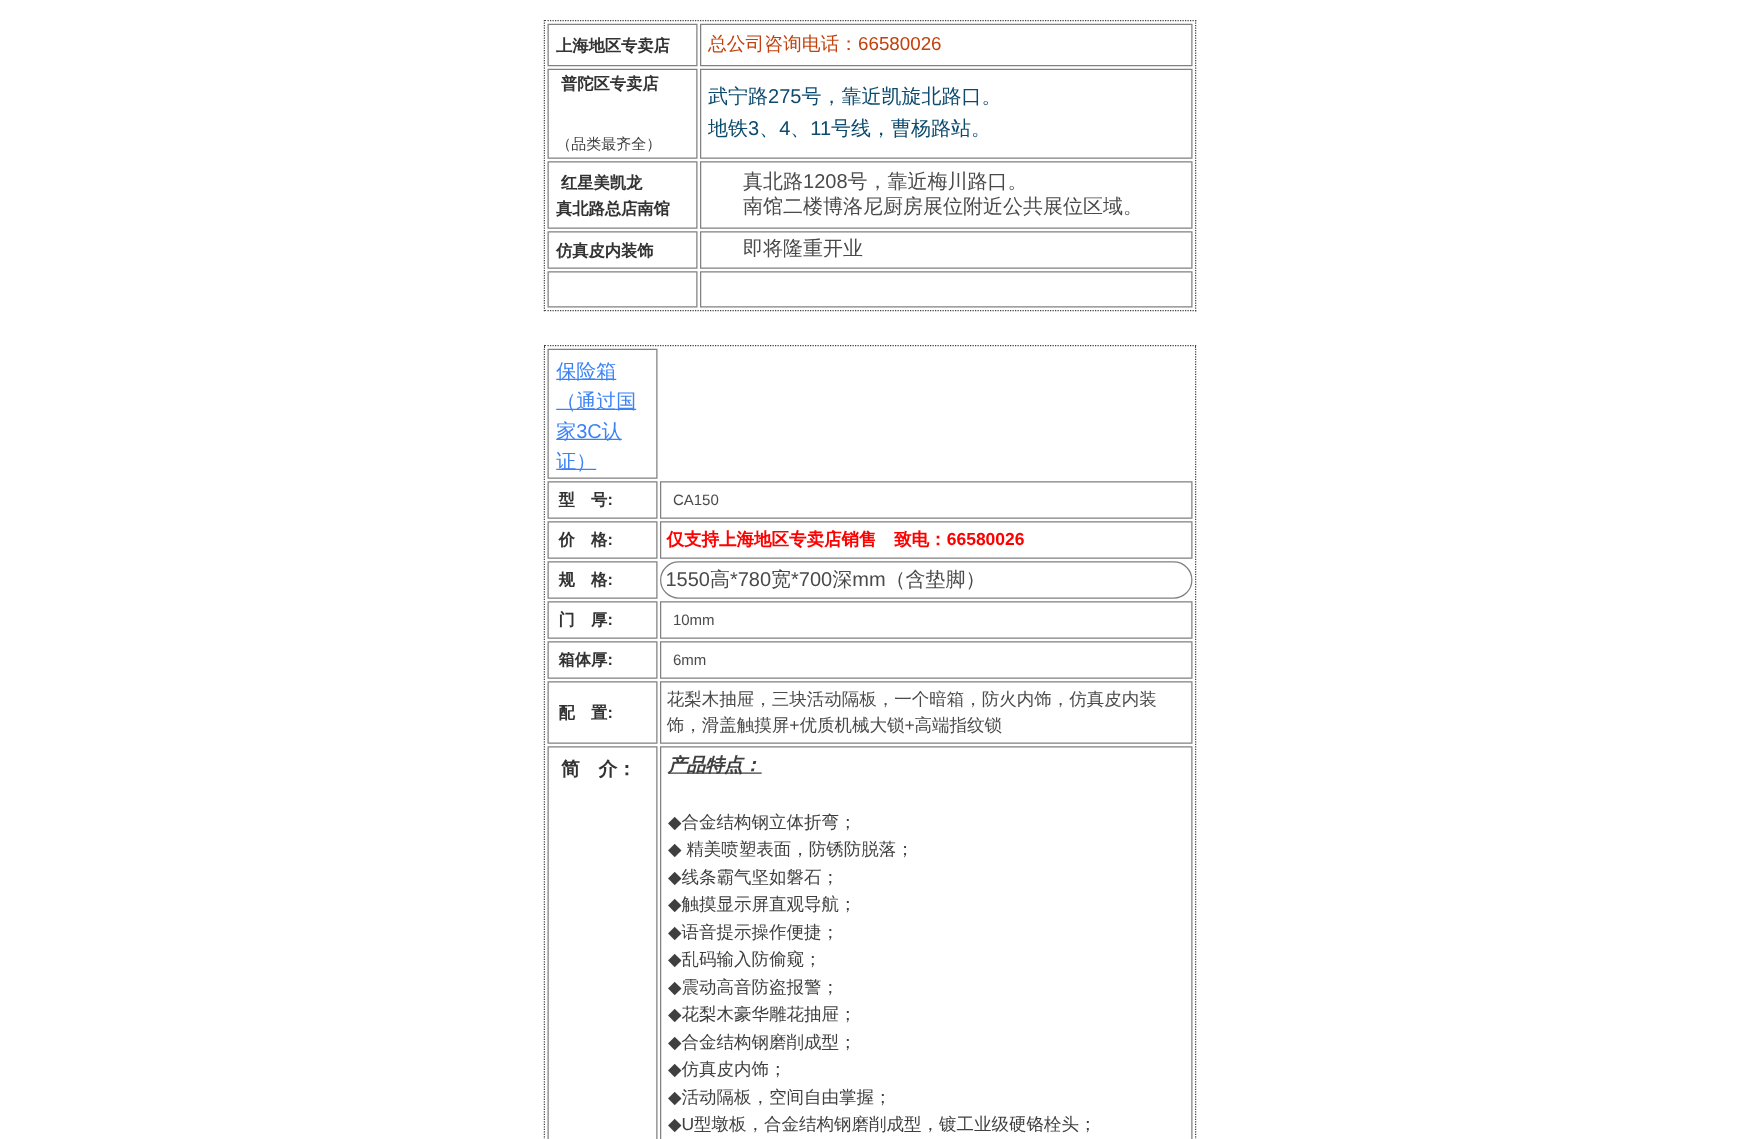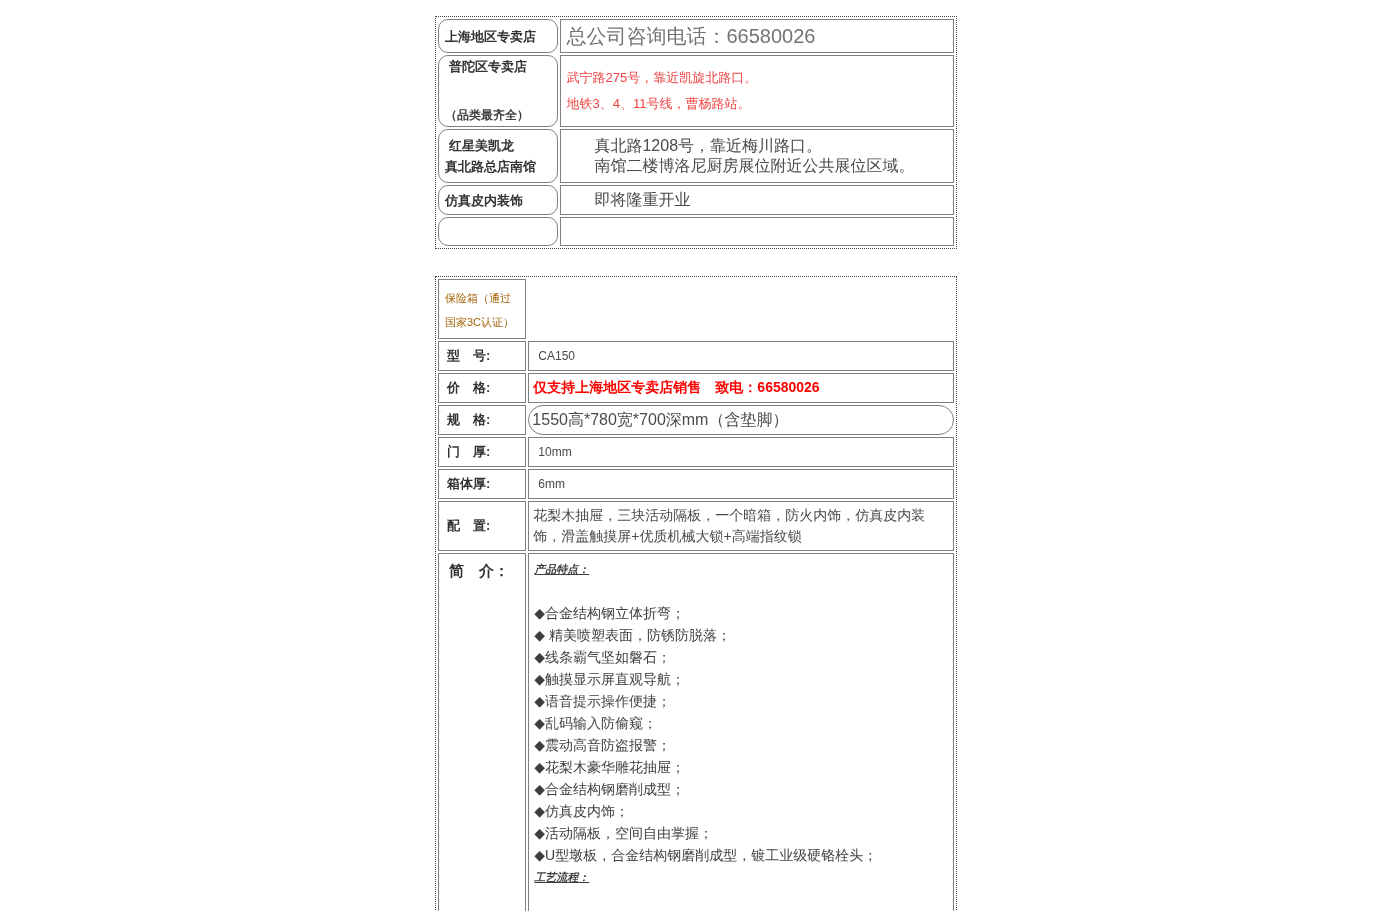--- a/index.html
+++ b/index.html
@@ -25,61 +25,61 @@
   table.info-table td {
     border: 1px solid #808080;
     background: #ffffff;
     padding: 0;
     vertical-align: middle;
     overflow: hidden;
   }
   
   #store-table col.c1 { width: 120px; }
   #store-table col.c2 { width: 392px; }
-  #store-table td.name-cell { padding-left: 6px; border-radius: 10px; }
+  #store-table td.name-cell { padding-left: 6px; }
   #store-table td.info-cell { padding-left: 5px; }
   .store-name-line { font-size: 13px; font-weight: bold; color: #333333; line-height: 21px; }
   .store-name-line.indent { padding-left: 4px; }
-  .store-name-sub { font-size: 12px; font-weight: bold; color: #3f3f3f; line-height: 21px; margin-top: 28px; }
+  .store-name-sub { font-size: 12px; font-weight: normal; color: #3f3f3f; line-height: 21px; margin-top: 28px; }
   .row-h1 td { height: 32px; }
   .row-h2 td { height: 52px; }
   .row-h3 td { height: 52px; }
   .row-h4 td { height: 28px; }
   .row-h5 td { height: 27px; }
-  .info-line-md  { font-size: 20px; line-height: 22px; color: #737373; }
-  .info-line-lg  { font-size: 13px; line-height: 26px; color: #ef4444; }
+  .info-line-md  { font-size: 15px; line-height: 22px; color: #c2410c; }
+  .info-line-lg  { font-size: 16px; line-height: 26px; color: #0c4a6e; }
   .info-line-lg2 { font-size: 16px; line-height: 20px; color: #4a4a4a; margin-left: 28px; }
   
   #product-table { margin-top: 27px; }
   #product-table col.c1 { width: 88px; }
   #product-table col.c2 { width: 424px; }
   .cat-cell {
     height: 52px;
     vertical-align: top !important;
     padding: 6px 4px 0 6px !important;
   }
-  .cat-text { font-size: 11px; line-height: 24px; color: #a16207; }
+  .cat-text { font-size: 16px; line-height: 24px; color: #3b82f6; text-decoration: underline; }
   .spec-row td { height: 28px; }
   .spec-label {
     font-size: 13px; font-weight: bold; color: #333333;
     padding-left: 8px !important;
   }
   .val-sm   { font-size: 12px; padding-left: 9px !important; color: #4a4a4a; }
   .val-price{ font-size: 14px; font-weight: bold; color: #ff0000; padding-left: 4px !important; }
   .val-lg   { font-size: 16px; padding-left: 3px !important; color: #4a4a4a; border-radius: 15px; }
   .val-md   { font-size: 14px; padding-left: 4px !important; color: #4a4a4a; line-height: 21px; }
   .config-row td { height: 48px; }
   .intro-row td { height: 400px; vertical-align: top !important; }
   .intro-label {
     font-size: 15px; font-weight: bold; color: #333333;
     padding: 8px 0 0 10px !important;
   }
   .intro-content { padding: 4px 6px 0 5px !important; }
   .intro-heading {
-    font-size: 11px; font-weight: bold; font-style: italic;
+    font-size: 15px; font-weight: bold; font-style: italic;
     text-decoration: underline;
     color: #3f3f3f;
     line-height: 22px;
   }
   .intro-spacer { height: 22px; }
   .feature-line { font-size: 14px; line-height: 22px; color: #3f3f3f; }
 </style>
 </head>
 <body>
 

